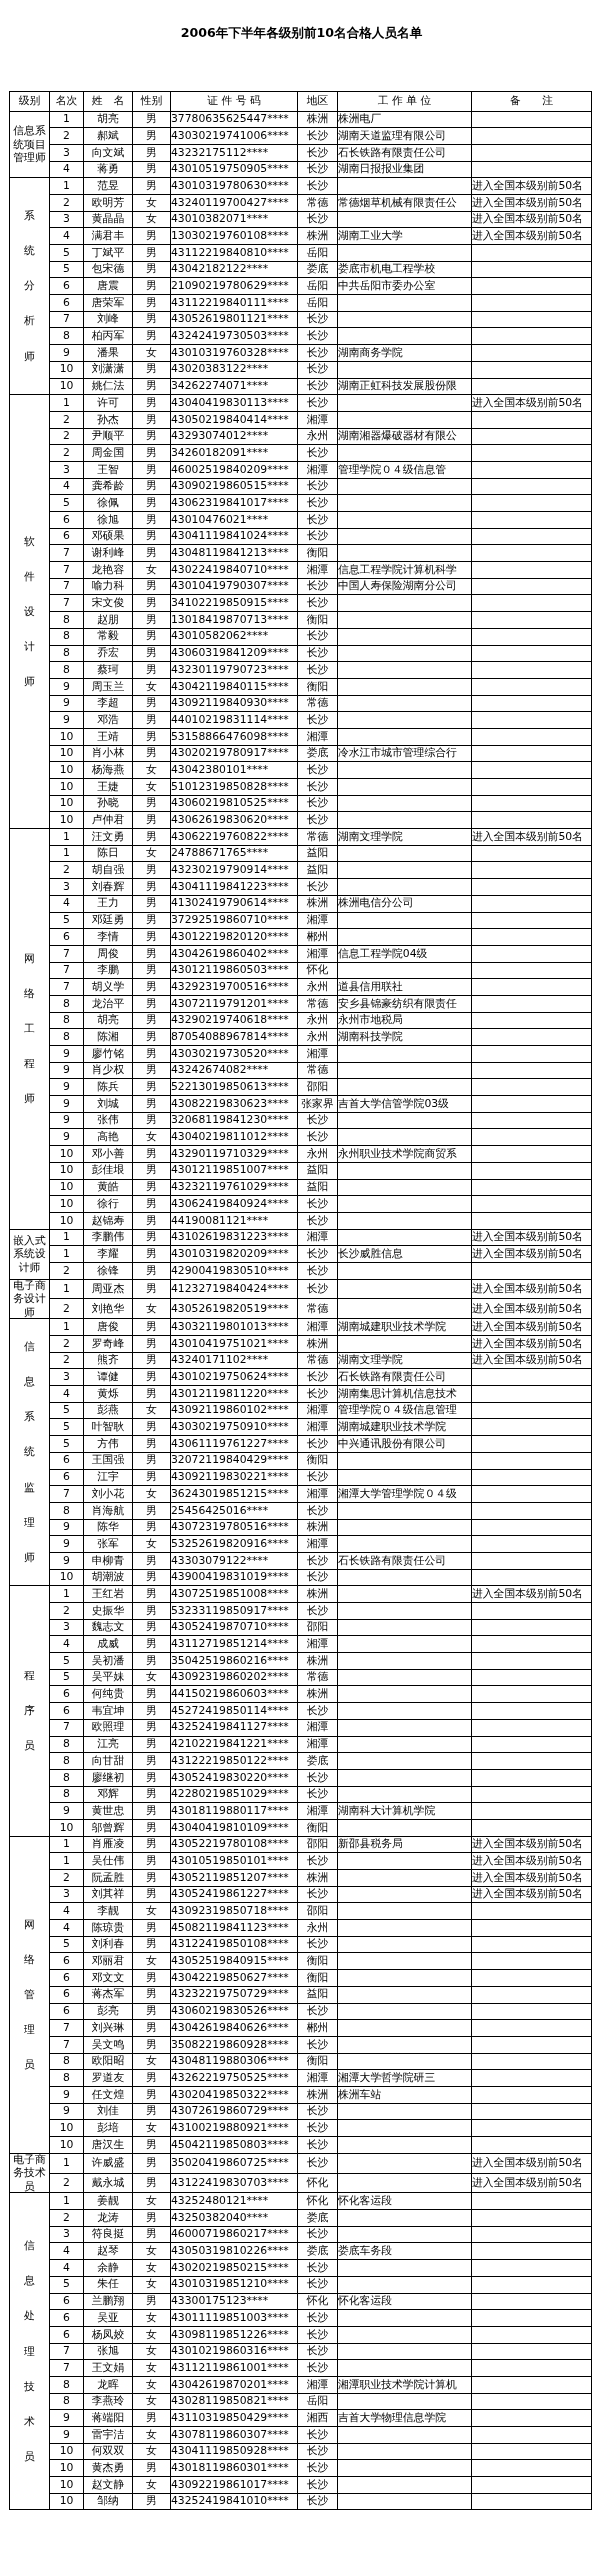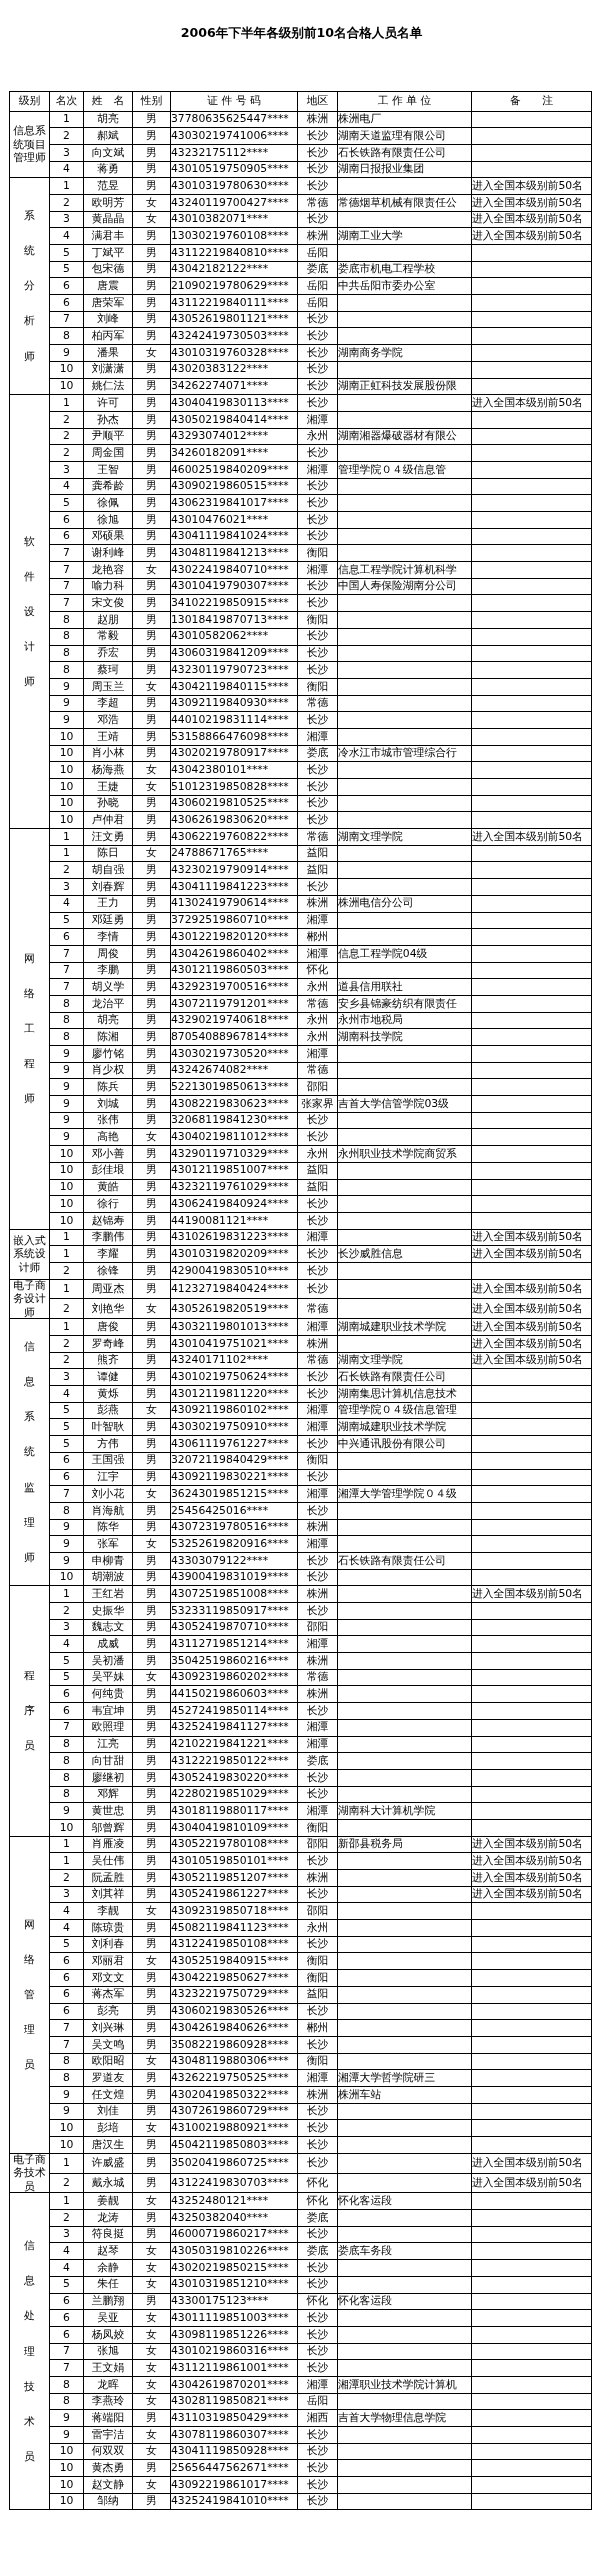--- a/index.html
+++ b/index.html
@@ -1399,21 +1399,21 @@
           <td class="c-gender">女</td>
           <td class="c-id">43041119850928****</td>
           <td class="c-region">长沙</td>
           <td class="c-unit"></td>
           <td class="c-note"></td>
         </tr>
         <tr class="c10-r16">
           <td class="c-rank">10</td>
           <td class="c-name">黄杰勇</td>
           <td class="c-gender">男</td>
-          <td class="c-id">25656447562671****</td>
+          <td class="c-id">43018119860301****</td>
           <td class="c-region">长沙</td>
           <td class="c-unit"></td>
           <td class="c-note"></td>
         </tr>
         <tr class="c10-r17">
           <td class="c-rank">10</td>
           <td class="c-name">赵文静</td>
           <td class="c-gender">女</td>
           <td class="c-id">43092219861017****</td>
           <td class="c-region">长沙</td>

